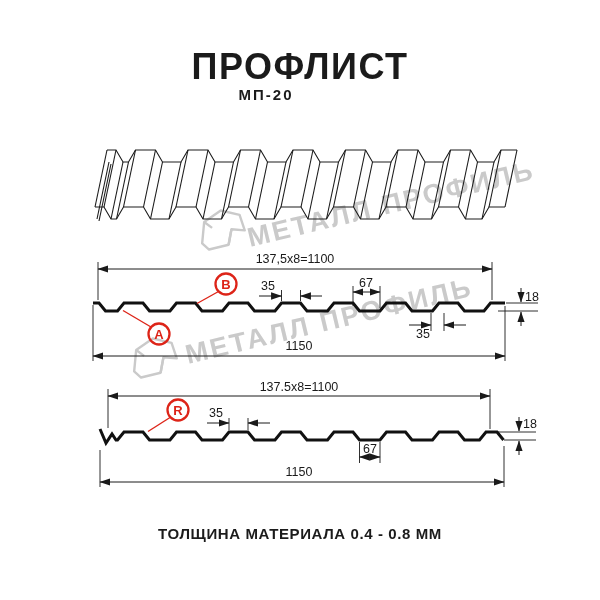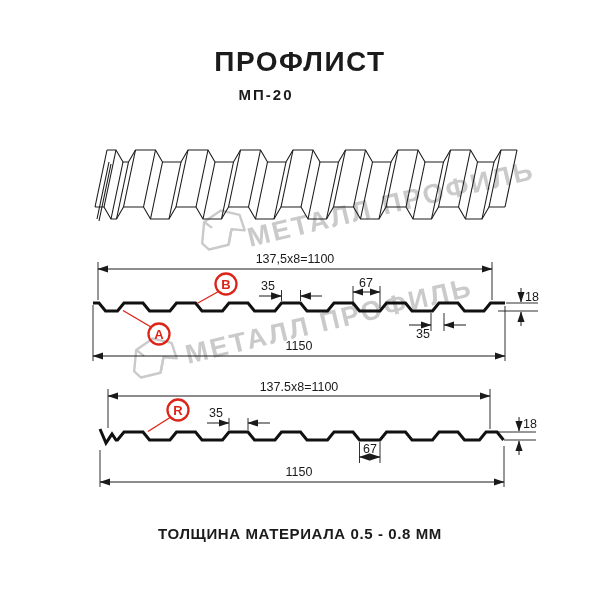--- a/index.html
+++ b/index.html
@@ -1,19 +1,19 @@
 <!DOCTYPE html>
 <html><head>
 <meta charset="utf-8">
 <style>
   html,body{margin:0;padding:0;background:#ffffff;}
   #page{position:relative;width:600px;height:600px;background:#fff;overflow:hidden;
         font-family:"Liberation Sans", sans-serif;color:#1c1c1c;}
   .abs{position:absolute;}
-  #title{top:46px;left:0;width:600px;text-align:center;font-size:28px;font-weight:bold;
+  #title{top:46px;left:0;width:600px;text-align:center;font-size:36px;font-weight:bold;
          letter-spacing:1.5px;color:#1b1b1b;}
   #subtitle{top:86px;left:0;width:532px;text-align:center;font-size:15px;font-weight:bold;
             letter-spacing:2px;color:#1b1b1b;}
   #footer-note{top:525px;left:0;width:600px;text-align:center;font-size:15px;font-weight:bold;
                letter-spacing:0.6px;color:#1b1b1b;}
   svg{position:absolute;top:0;left:0;}
   svg text{font-family:"Liberation Sans", sans-serif;font-size:12.5px;fill:#1a1a1a;}
   .dim{stroke:#1a1a1a;stroke-width:1;fill:none;}
   .ext{stroke:#1a1a1a;stroke-width:0.9;fill:none;}
   .profile{stroke:#111;stroke-width:3;fill:none;stroke-linejoin:miter;}
@@ -25,21 +25,21 @@
   .wm-logo{stroke:#cacaca;stroke-width:2.4;fill:none;stroke-linejoin:round;}
   .dimtxt{text-anchor:middle;}
 </style>
 </head>
 <body>
 
 <div id="page">
 
   <div id="title" class="abs">ПРОФЛИСТ</div>
   <div id="subtitle" class="abs">МП-20</div>
-  <div id="footer-note" class="abs">ТОЛЩИНА МАТЕРИАЛА 0.5 - 0.8 ММ</div>
+  <div id="footer-note" class="abs">ТОЛЩИНА МАТЕРИАЛА 0.4 - 0.8 ММ</div>
 
   <svg width="600" height="600" viewBox="0 0 600 600">
     <defs>
       <marker id="arr" viewBox="0 0 10 8" refX="9.5" refY="4" markerWidth="11" markerHeight="9" orient="auto-start-reverse" markerUnits="userSpaceOnUse">
         <path d="M0,0.6 L10,4 L0,7.4 Z" fill="#1a1a1a"></path>
       </marker>
       <g id="mplogo">
         <path d="M2,30 L7,9 L25,0 L43,7 L46,23 L33,20 L28,35 L8,37 Z"></path>
         <path d="M33,20 L28,35 M7,9 L14,16"></path>
       </g>

